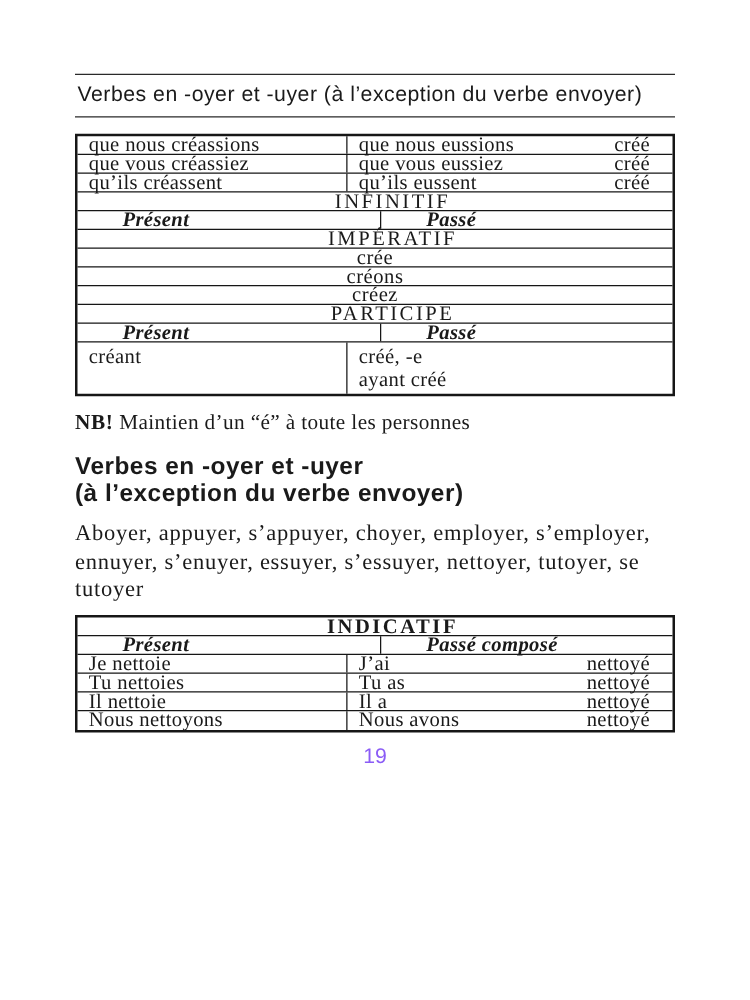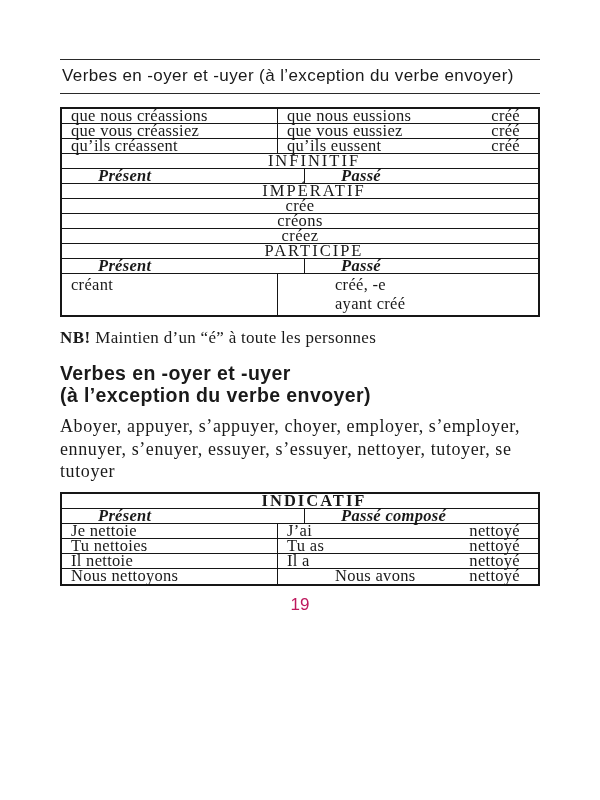--- a/index.html
+++ b/index.html
@@ -33,21 +33,21 @@
   }
   .row{
     display:flex;
     height:15px;
     box-sizing:border-box;
     border-bottom:1.7px solid #161616;
     font-size:16.5px;
     letter-spacing:0.3px;
     align-items:center;
   }
-  .row:last-child{border-bottom:none;gap:48px;}
+  .row:last-child{border-bottom:none;}
   .c1{
     width:216px;
     box-sizing:border-box;
     border-right:1.7px solid #161616;
     padding-left:9px;
     align-self:stretch;
     display:flex;align-items:center;
   }
   .c2{
     flex:1;
@@ -94,21 +94,21 @@
     line-height:22.5px;
     letter-spacing:0.6px;
   }
   .tbl2{margin-top:9px;}
 
   .pageno{
     margin-top:9px;
     text-align:center;
     font-family:"Liberation Sans", sans-serif;
     font-size:17px;
-    color:#be185d;
+    color:#8b5cf6;
   }
 </style>
 </head>
 <body>
 
 <div class="page">
   <div class="content">
 
     <div class="running-head">Verbes en -oyer et -uyer (à l’exception du verbe envoyer)</div>
 

